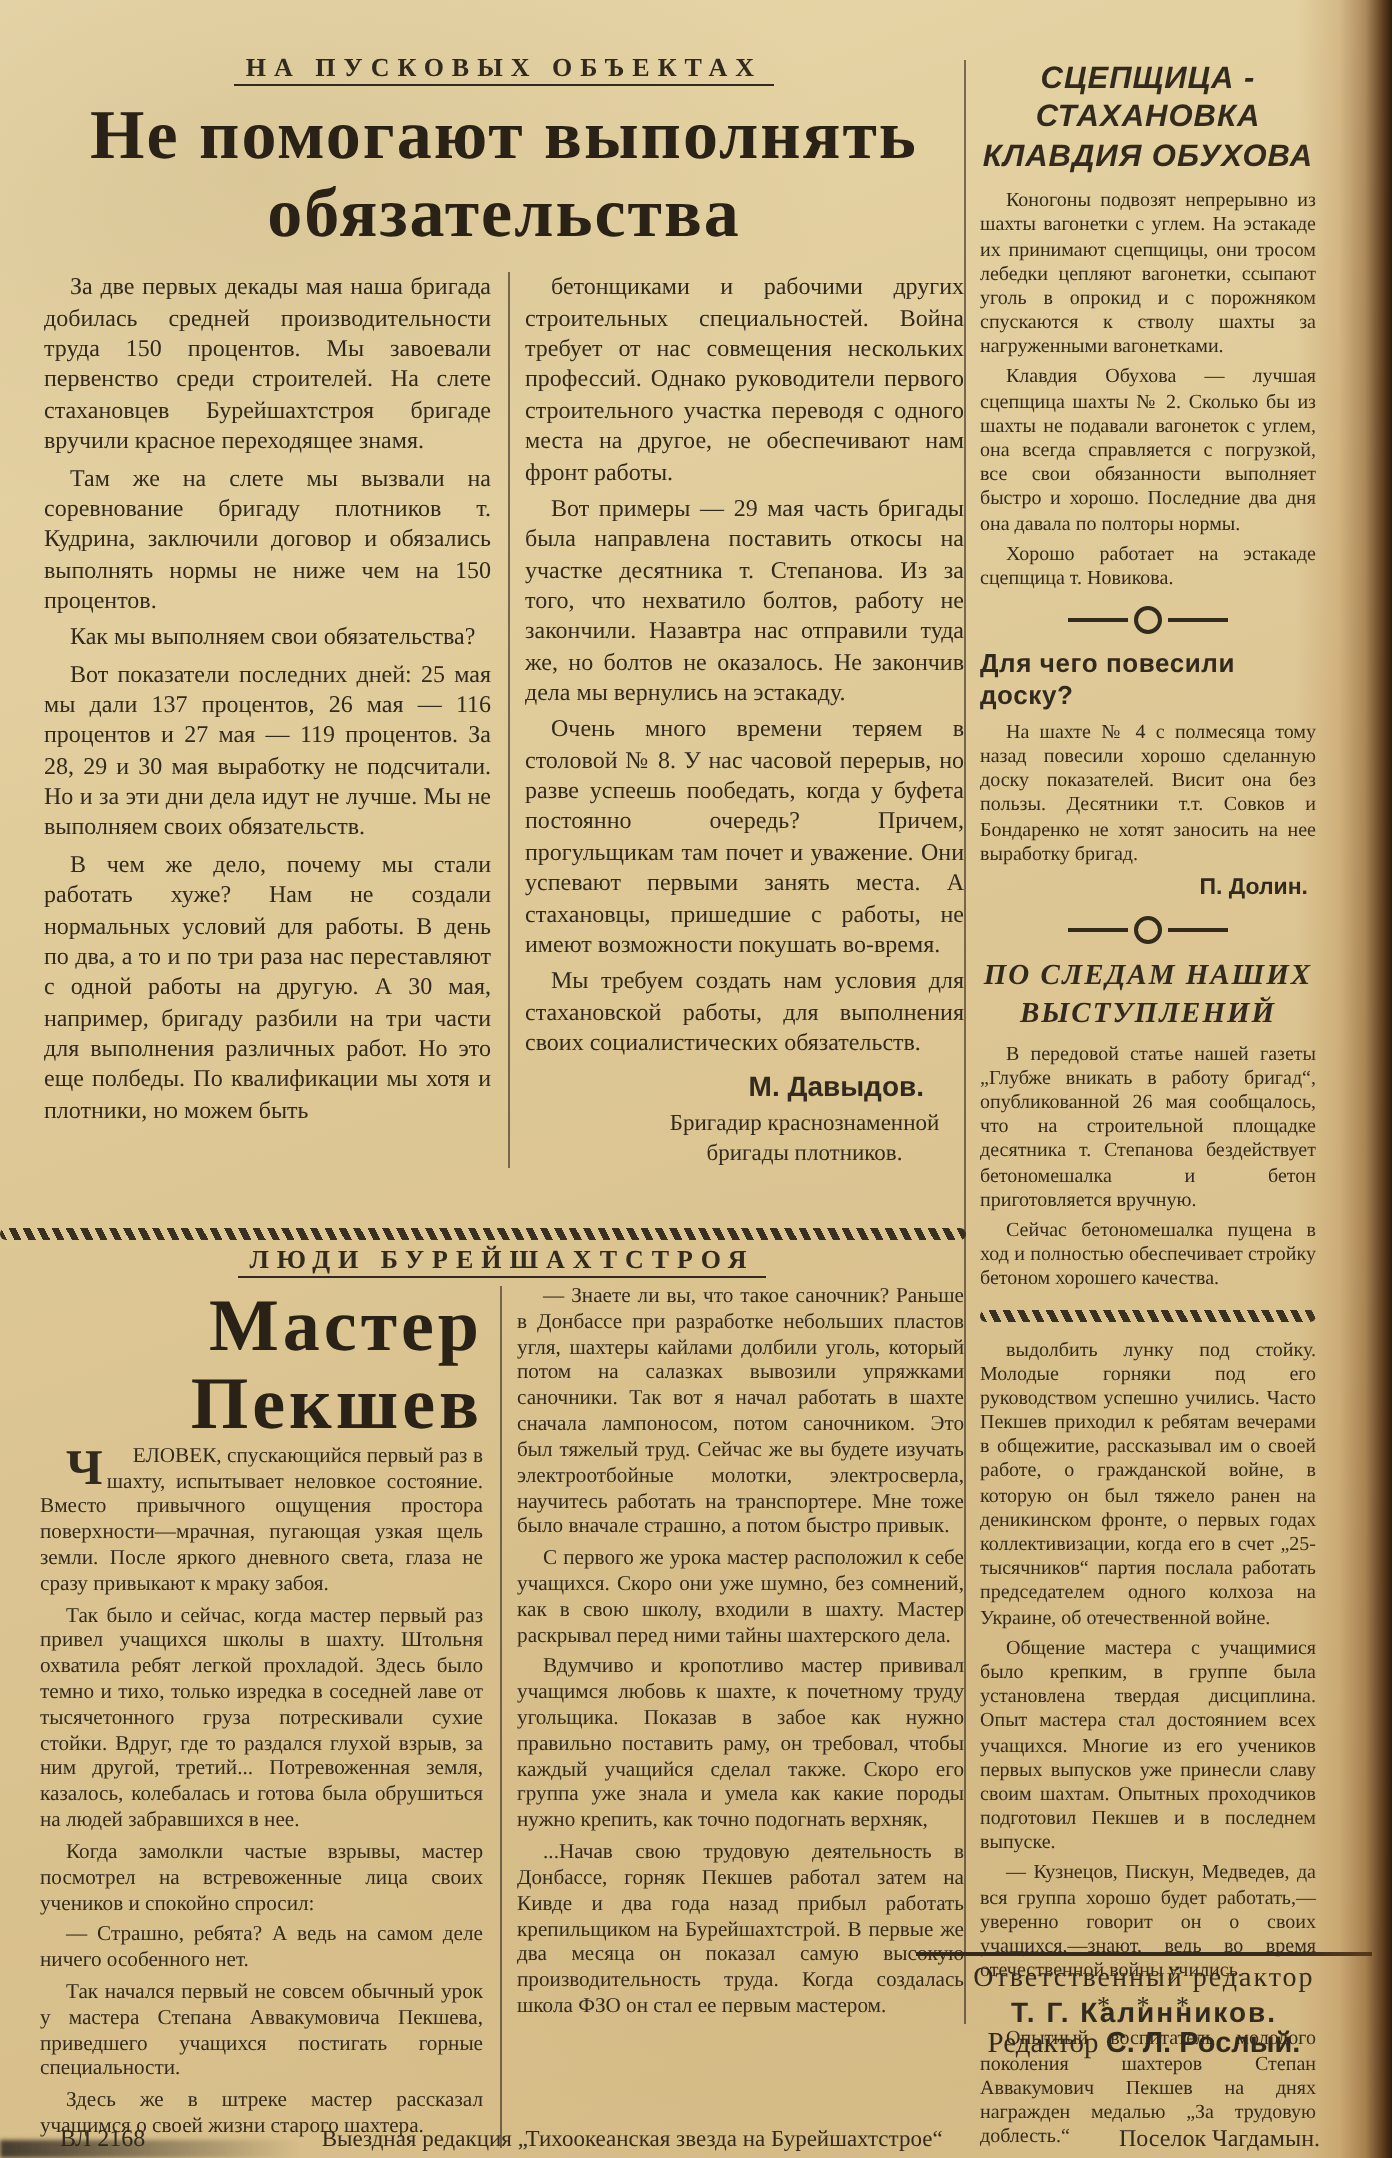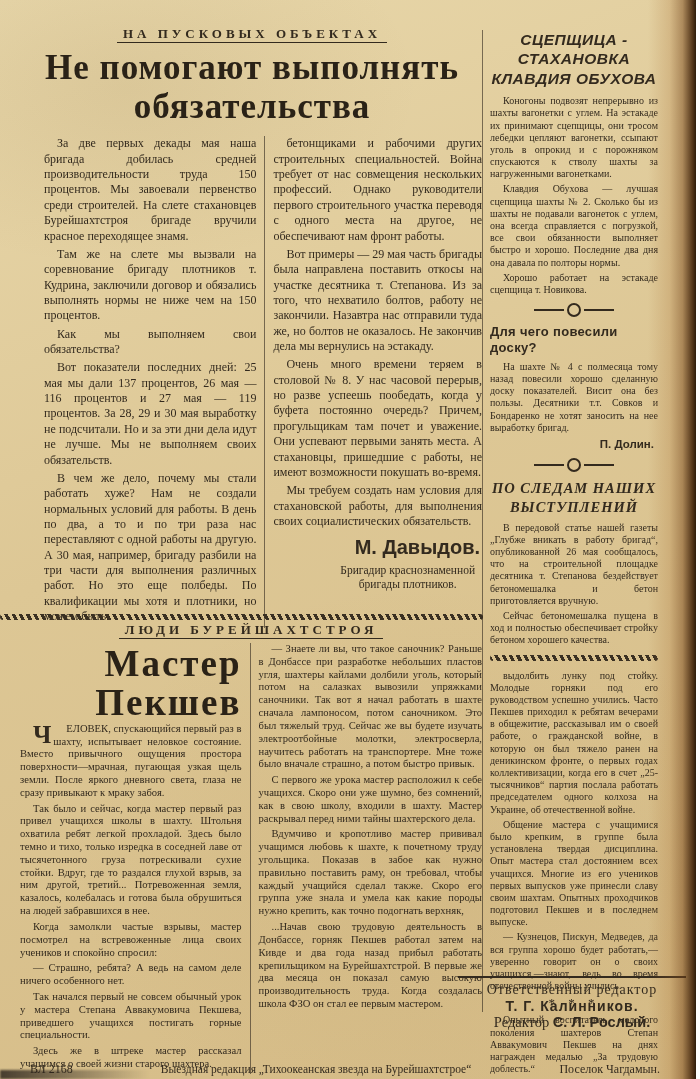--- a/index.html
+++ b/index.html
@@ -40,23 +40,23 @@
   .circle-divider .bar { width:30px; height:2px; background:#332a1e; }
   .circle-divider .dot { width:10px; height:10px; border:2px solid #332a1e; border-radius:50%; margin:0 3px; }
   .sig { text-align:right; font-family:"Liberation Sans","DejaVu Sans",sans-serif; font-weight:bold; }
   
   .top-left { position:absolute; left:22px; top:26px; width:460px; }
   .top-headline {
     margin:6px 0 10px; text-align:center; font-weight:bold;
     font-size:35px; line-height:1.12; letter-spacing:1px; color:#2a2217;
   }
   .top-cols { display:flex; font-size:12px; line-height:1.28; }
-  .top-cols .c1 { width:224px; padding-right:8px; border-right:1.2px solid rgba(51,42,30,0.62);margin-left:22px; }
+  .top-cols .c1 { width:224px; padding-right:8px; border-right:1.2px solid rgba(51,42,30,0.62); }
   .top-cols .c2 { width:220px; padding-left:8px; }
-  .sig-main { font-size:20px; margin:6px 2px 2px 0; }
+  .sig-main { font-size:14px; margin:6px 20px 2px 0; }
   .sig-role { text-align:center; font-size:11.5px; line-height:1.25; padding-left:60px; }
   
   .right-col { position:absolute; left:490px; top:30px; width:168px; font-size:10px; line-height:1.22; z-index:2; }
   .rc-headline-1 {
     font-family:Liberation Sans, sans-serif; font-style:italic; font-weight:bold;
     text-align:center; font-size:15.5px; line-height:1.25; letter-spacing:0.5px; margin:0 0 7px;
   }
   .rc-headline-2 {
     font-family:"Liberation Sans","DejaVu Sans",sans-serif; font-weight:bold;
     font-size:13px; margin:0 0 5px; letter-spacing:0.3px;

